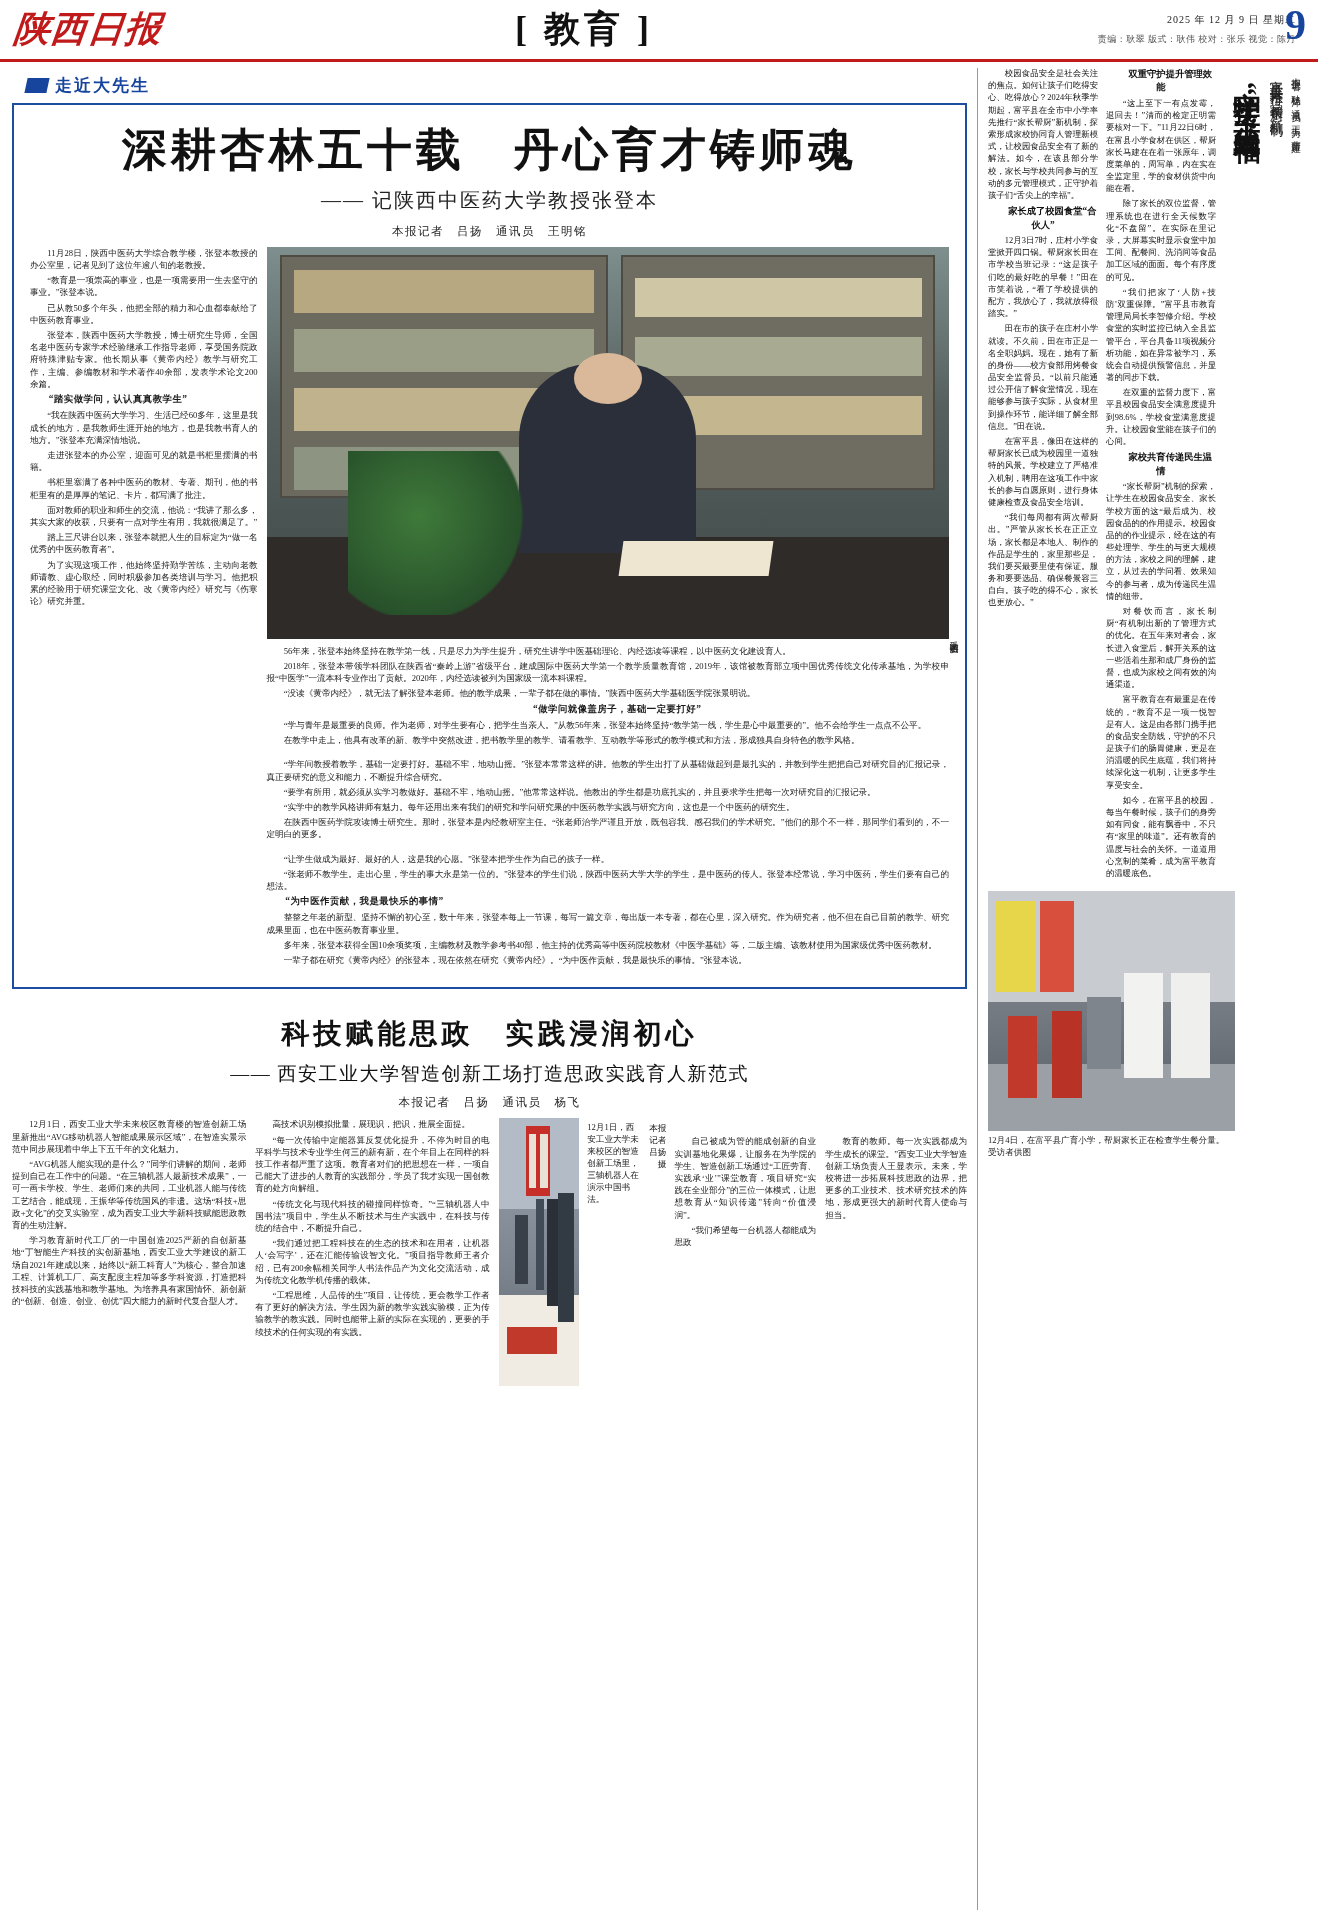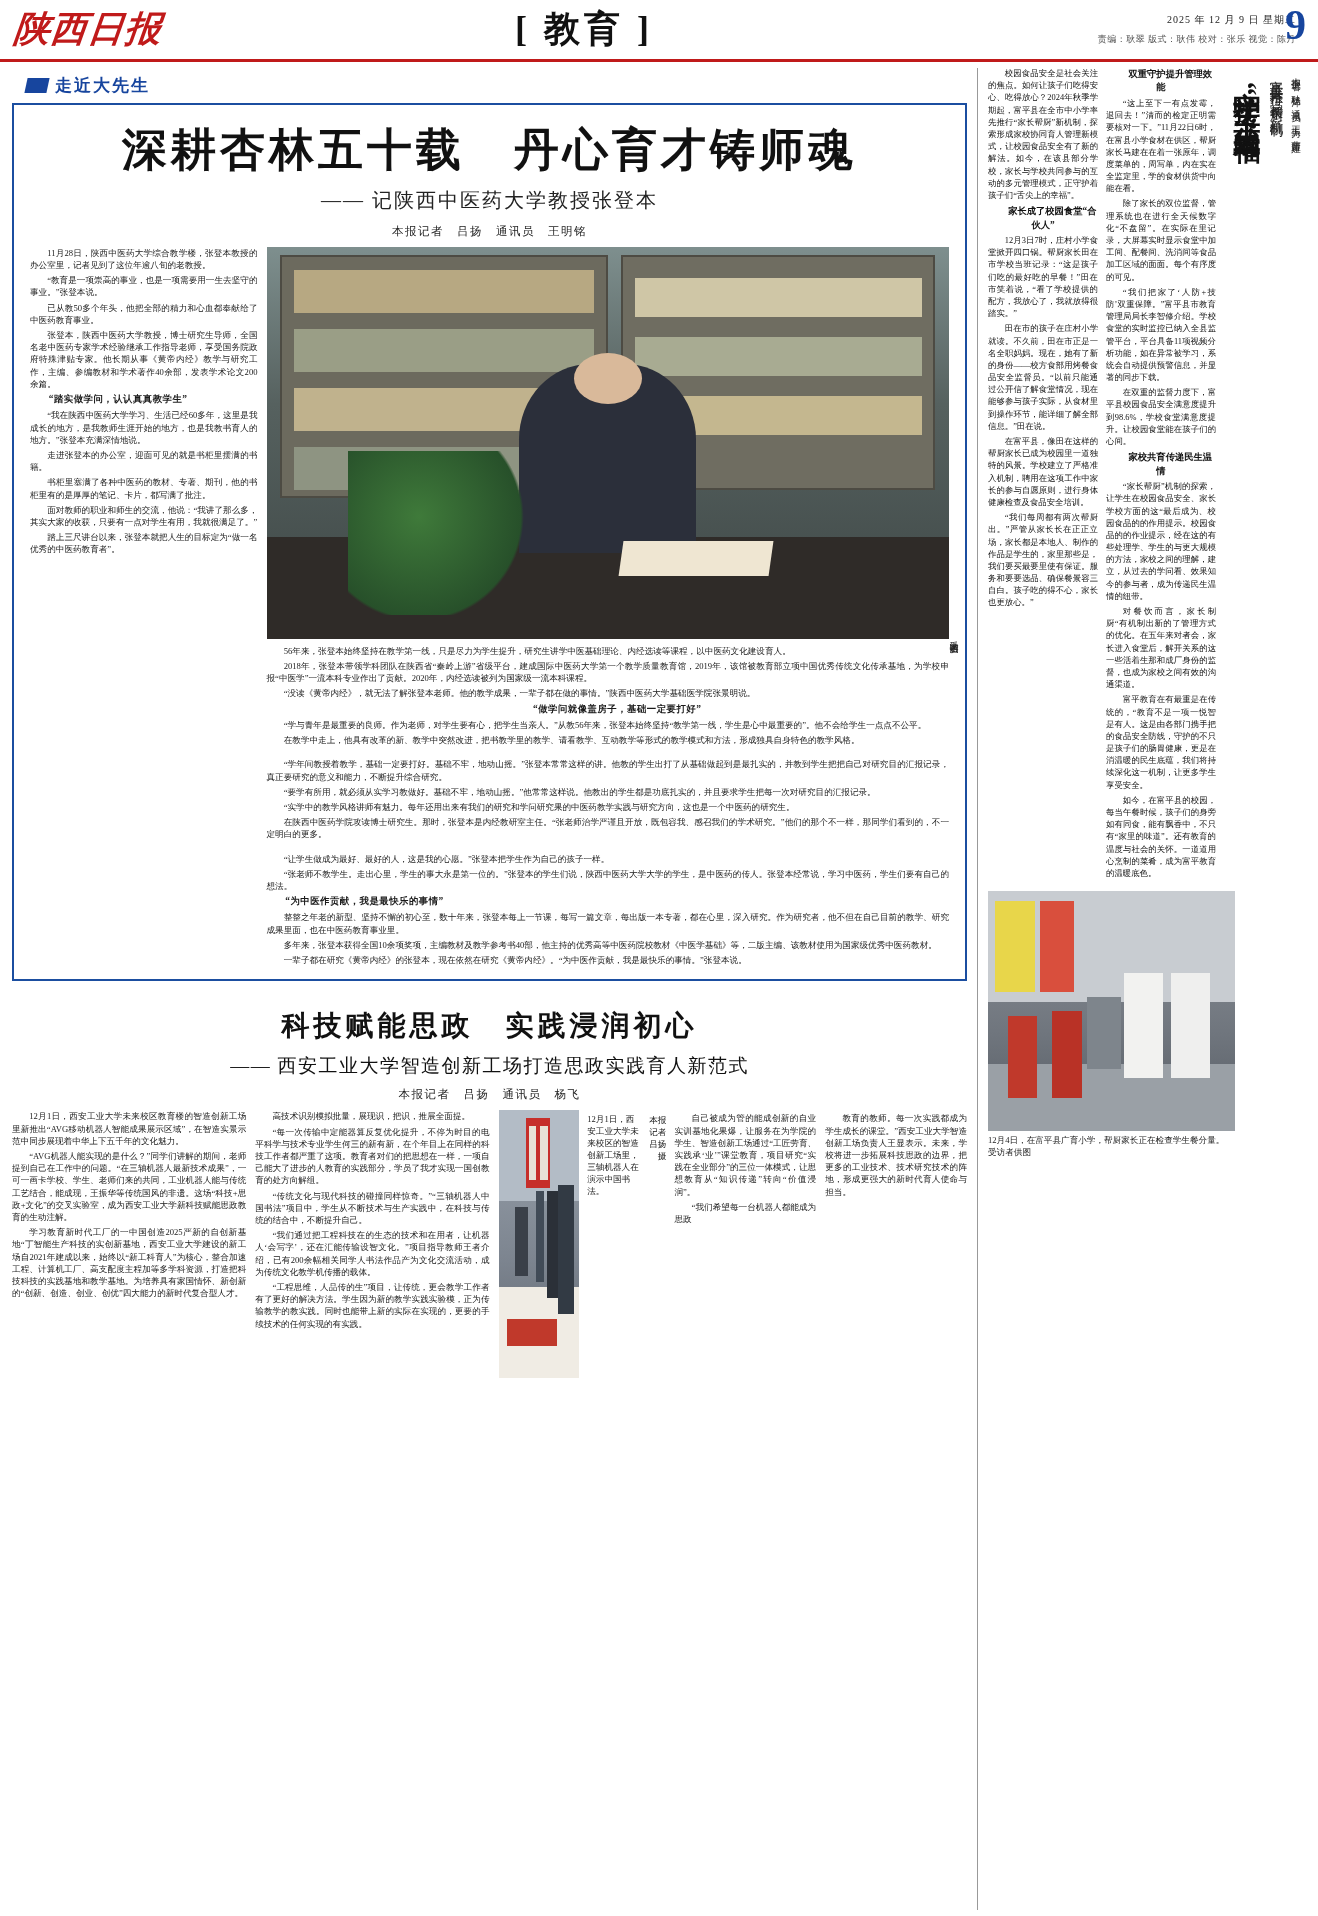--- a/index.html
+++ b/index.html
@@ -104,21 +104,21 @@
   .kicker-text {
     font-size:17px;
     font-weight:bold;
     color:#17459e;
     letter-spacing:2px;
   }
 
   
   .feature-box {
     border:2px solid #1b4ea0;
-    padding:14px 16px 10px 16px;
+    padding:14px 16px 18px 16px;
     margin-bottom:26px;
     position:relative;
   }
   .headline {
     text-align:center;
     font-size:45px;
     font-weight:bold;
     letter-spacing:4px;
     line-height:1.15;
     margin:6px 0 10px 0;
@@ -300,20 +300,21 @@
           <p>11月28日，陕西中医药大学综合教学楼，张登本教授的办公室里，记者见到了这位年逾八旬的老教授。</p>
           <p>“教育是一项崇高的事业，也是一项需要用一生去坚守的事业。”张登本说。</p>
           <p>已从教50多个年头，他把全部的精力和心血都奉献给了中医药教育事业。</p>
           <p>张登本，陕西中医药大学教授，博士研究生导师，全国名老中医药专家学术经验继承工作指导老师，享受国务院政府特殊津贴专家。他长期从事《黄帝内经》教学与研究工作，主编、参编教材和学术著作40余部，发表学术论文200余篇。</p>
           <p class="sub-hd">“踏实做学问，认认真真教学生”</p>
           <p>“我在陕西中医药大学学习、生活已经60多年，这里是我成长的地方，是我教师生涯开始的地方，也是我教书育人的地方。”张登本充满深情地说。</p>
           <p>走进张登本的办公室，迎面可见的就是书柜里摆满的书籍。</p>
           <p>书柜里塞满了各种中医药的教材、专著、期刊，他的书柜里有的是厚厚的笔记、卡片，都写满了批注。</p>
           <p>面对教师的职业和师生的交流，他说：“我讲了那么多，其实大家的收获，只要有一点对学生有用，我就很满足了。”</p>
           <p>踏上三尺讲台以来，张登本就把人生的目标定为“做一名优秀的中医药教育者”。</p>
+          <p>为了实现这项工作，他始终坚持勤学苦练，主动向老教师请教、虚心取经，同时积极参加各类培训与学习。他把积累的经验用于研究课堂文化、改《黄帝内经》研究与《伤寒论》研究并重。</p>
         </div>
 
         <div style="flex:3; display:flex; flex-direction:column;">
           <div class="photo-wrap">
             <div class="photo" style="height:392px; background:linear-gradient(180deg,#7e8f8e 0%,#56615f 40%,#3d4645 100%);">
               <div class="img-shelf">
 
                 <div style="position:absolute;left:2%;top:2%;width:48%;height:62%;background:#6c6a5e;border:2px solid #4d4b43;"></div>
                 <div style="position:absolute;left:4%;top:6%;width:44%;height:11%;background:#b7a882;"></div>
                 <div style="position:absolute;left:4%;top:21%;width:44%;height:11%;background:#9a9e86;"></div>
@@ -395,21 +396,21 @@
               <div style="position:absolute;left:10%;bottom:12%;width:62%;height:10%;background:#c0392b;"></div>
               <div style="position:absolute;left:20%;top:36%;width:16%;height:26%;background:#3a4049;"></div>
               <div style="position:absolute;left:60%;top:30%;width:16%;height:40%;background:#2b3038;"></div>
               <div style="position:absolute;left:74%;top:28%;width:20%;height:48%;background:#323a44;"></div>
               <div style="position:absolute;left:47%;top:30%;width:10%;height:34%;background:#414b57;"></div>
             </div>
           </div>
           <div class="cap-small">12月1日，西安工业大学未来校区的智造创新工场里，三轴机器人在演示中国书法。</div>
           <div class="cap-credit">本报记者　吕扬摄</div>
 
-          <div class="cols4" style="margin-top:2px;">
+          <div class="cols4" style="margin-top:17px;">
             <div class="col">
               <p>自己被成为管的能成创新的自业实训基地化果爆，让服务在为学院的学生、智造创新工场通过“工匠劳育、实践承‘业’”课堂教育，项目研究“实践在全业部分”的三位一体模式，让思想教育从“知识传递”转向“价值浸润”。</p>
               <p>“我们希望每一台机器人都能成为思政</p>
             </div>
             <div class="col">
               <p>教育的教师。每一次实践都成为学生成长的课堂。”西安工业大学智造创新工场负责人王显表示。未来，学校将进一步拓展科技思政的边界，把更多的工业技术、技术研究技术的阵地，形成更强大的新时代育人使命与担当。</p>
             </div>
           </div>
         </div>
       </div>

